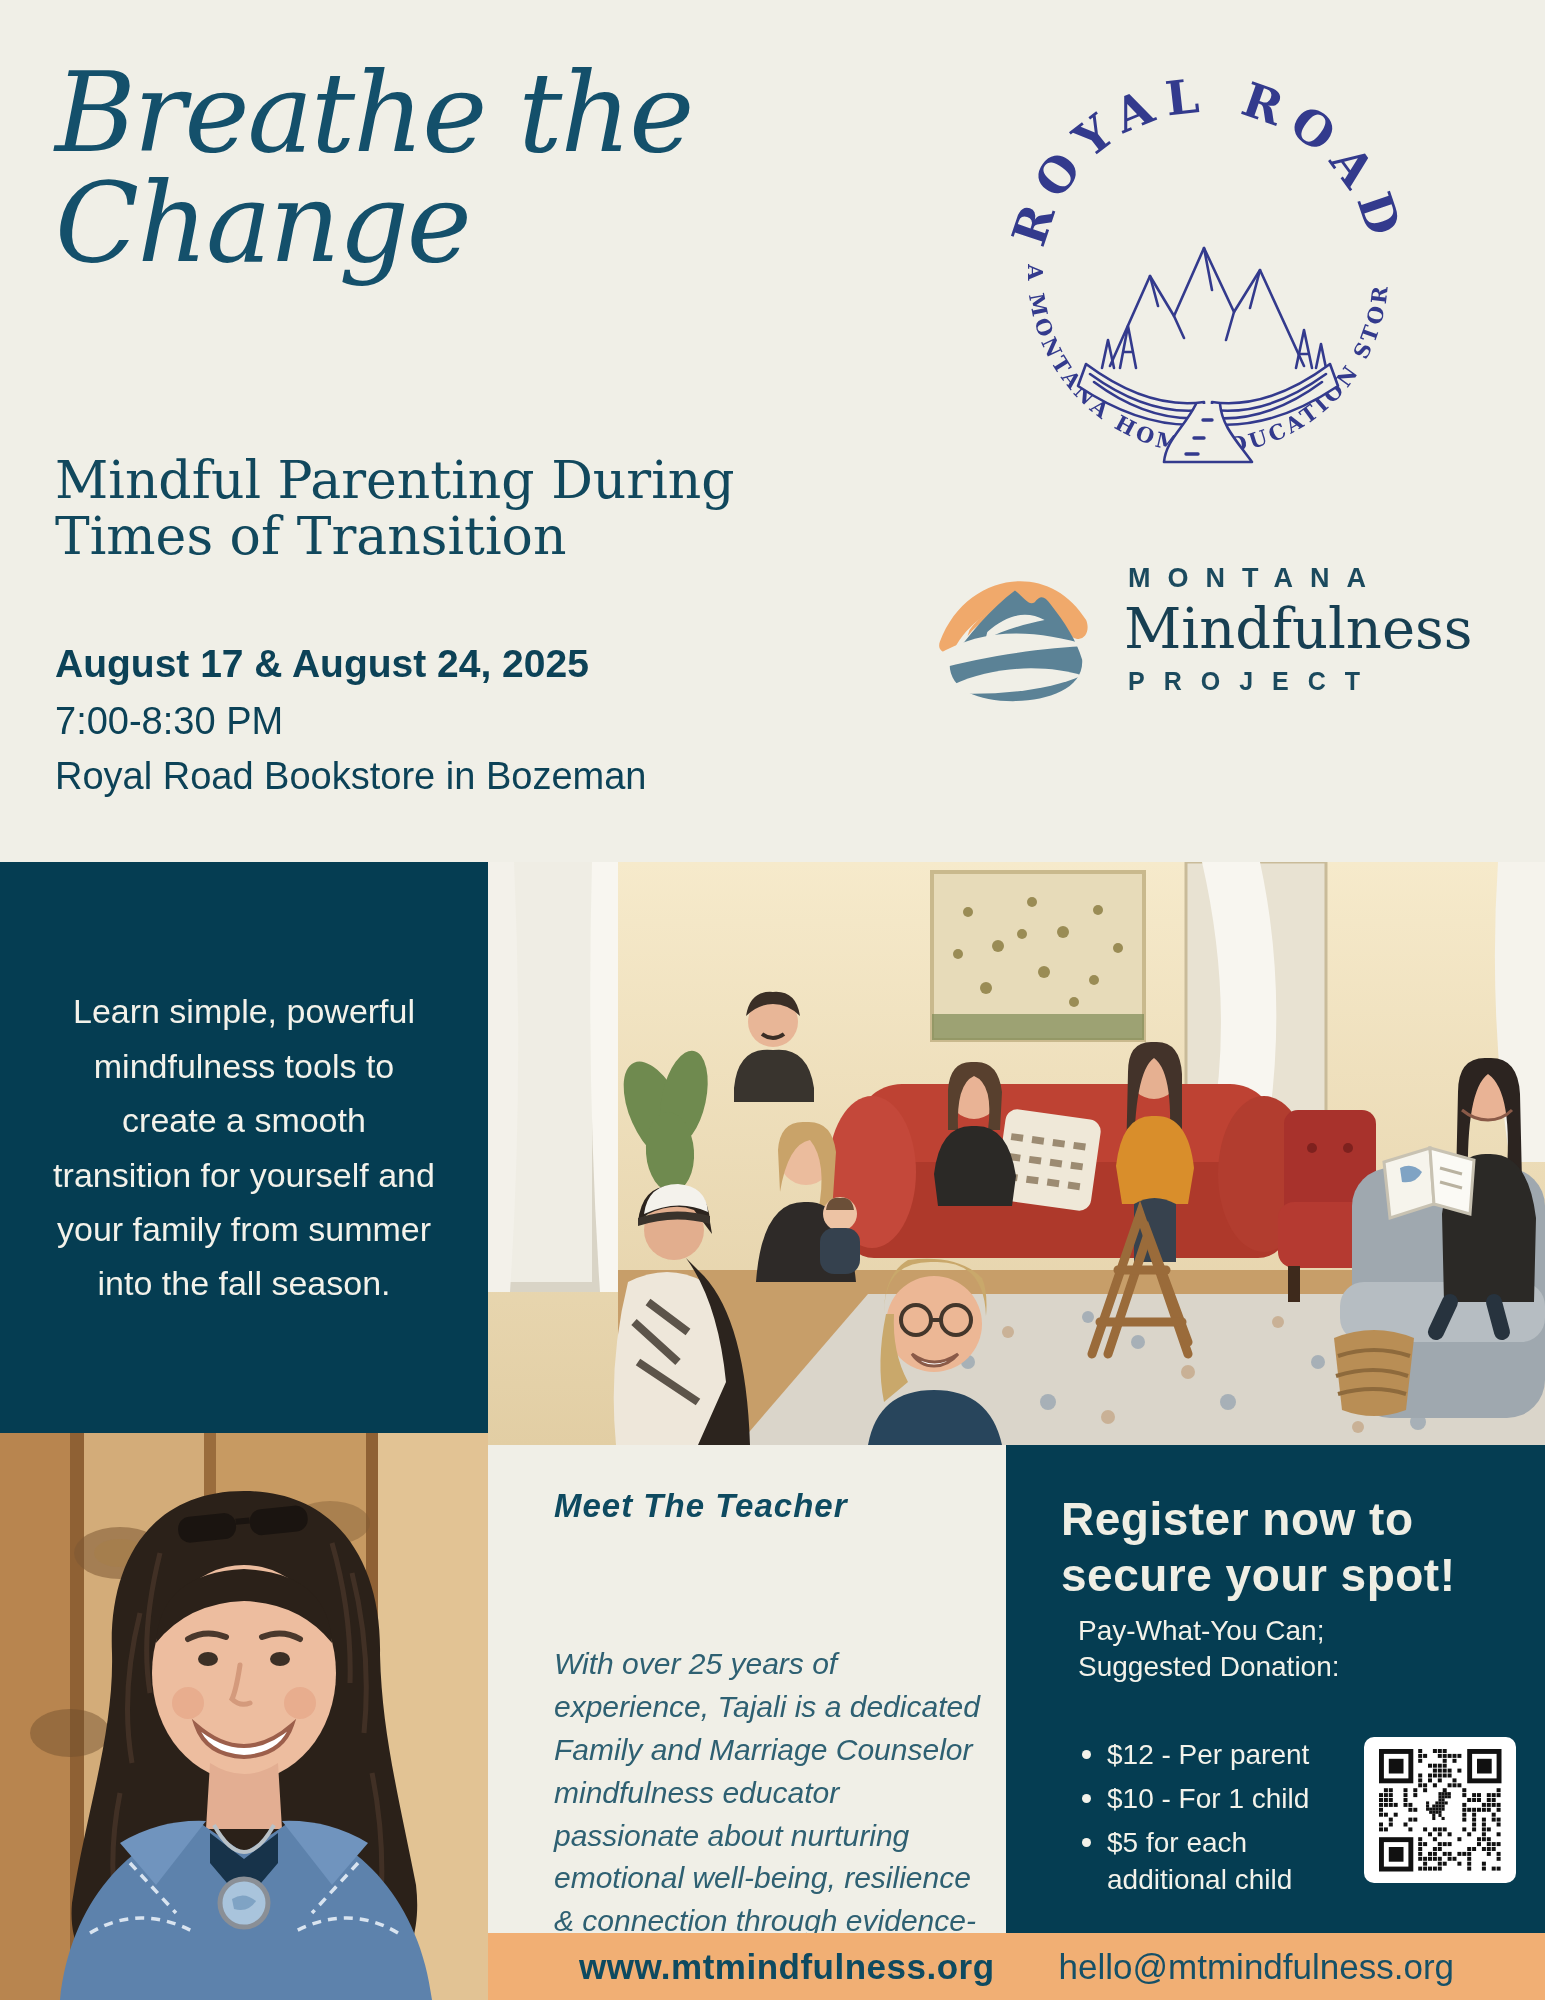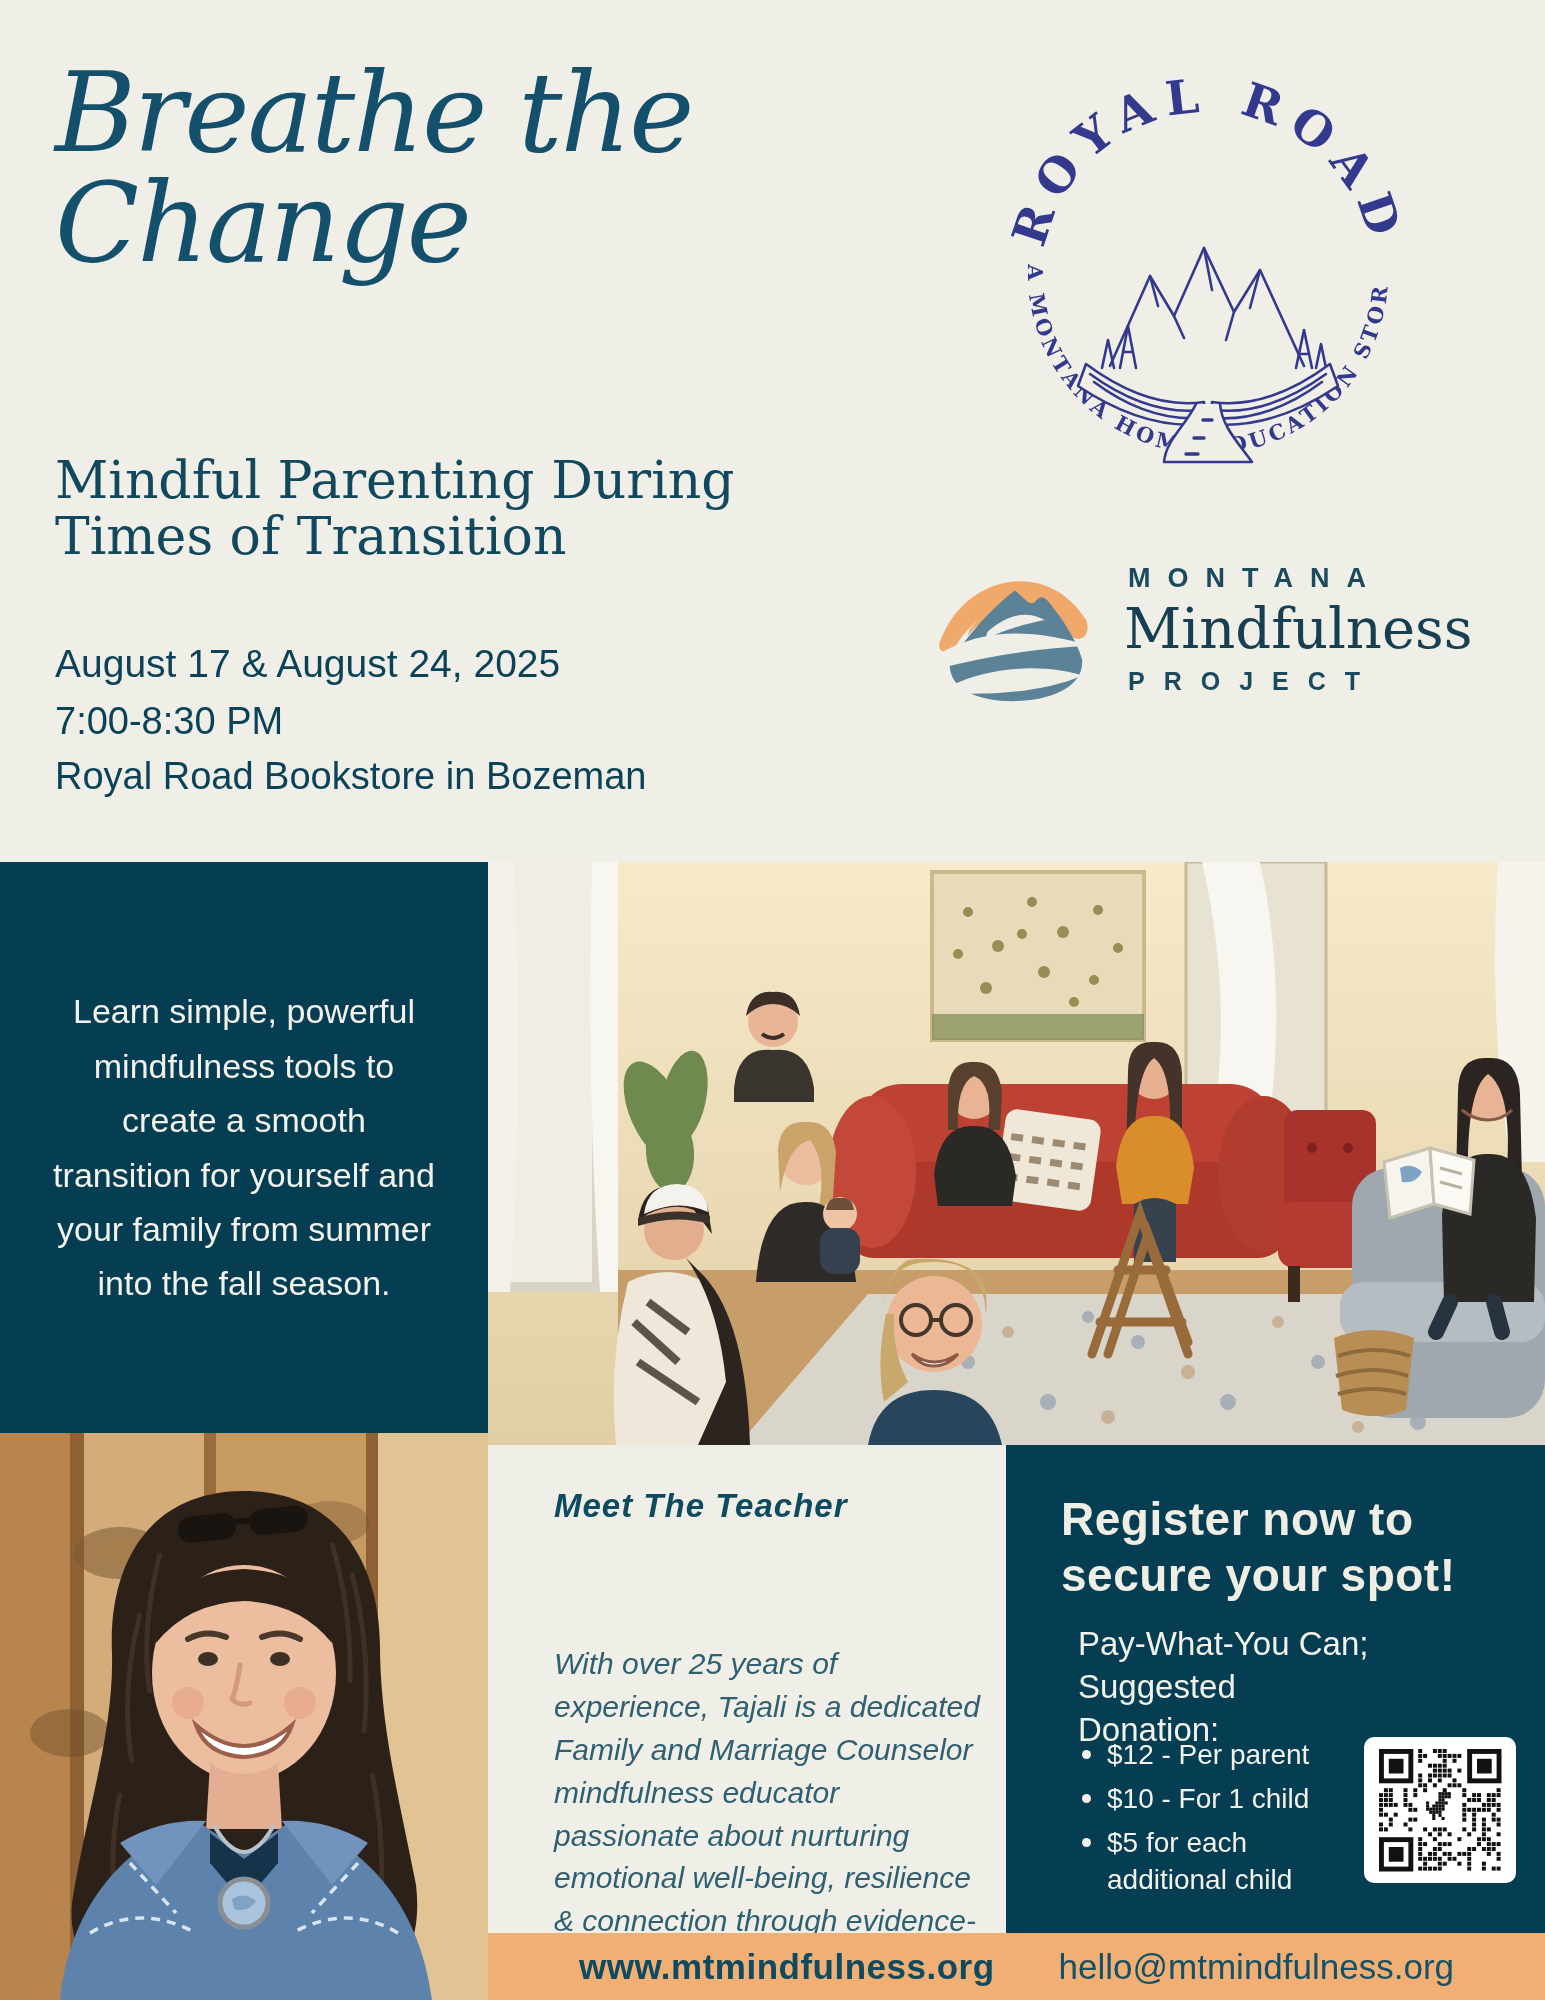--- a/index.html
+++ b/index.html
@@ -15,21 +15,21 @@
     left:55px;top:58px;width:760px;
     font-family:"DejaVu Serif", serif;font-style:italic;font-weight:500;
     font-size:110px;line-height:1.0;color:#14506B;letter-spacing:-2px;
   }
   .subtitle{
     left:55px;top:452px;width:720px;
     font-family:"DejaVu Serif", serif;font-weight:400;
     font-size:52px;line-height:1.08;color:#11485D;
   }
   .when{left:55px;top:642px;color:#0C4257;}
-  .when .date{font-size:39px;font-weight:normal;letter-spacing:0px;}
+  .when .date{font-size:39px;font-weight:bold;letter-spacing:0px;}
   .when .time{font-size:38px;margin-top:14px;}
   .when .loc{font-size:38px;margin-top:12px;}
 
   .rr-logo{left:998px;top:68px;}
   .mmp-logo{left:928px;top:545px;display:flex;align-items:center;gap:28px;}
   .mmp-text{color:#1B4A5E;}
   .mmp-line1{font-size:27px;letter-spacing:17px;font-weight:bold;color:#1B4A5E;margin-left:4px;}
   .mmp-line2{font-family:"DejaVu Serif", serif;font-size:56px;margin-top:2px;color:#173F52;}
   .mmp-line3{font-size:25px;letter-spacing:19px;font-weight:bold;margin-top:6px;margin-left:4px;}
 
@@ -59,22 +59,22 @@
     position:absolute;left:66px;top:198px;width:428px;
     font-size:30px;font-style:italic;line-height:1.43;color:#2E6072;
   }
 
   .register-panel{left:1006px;top:1445px;width:539px;height:488px;background:#053D52;color:#F3F2EA;}
   .reg-heading{
     position:absolute;left:55px;top:46px;width:450px;
     font-size:46px;font-weight:bold;line-height:1.22;letter-spacing:0.5px;color:#EFEEE4;
   }
   .reg-sub{
-    position:absolute;left:72px;top:178px;width:305px;
-    font-size:33px;line-height:1.3;font-weight:400;
+    position:absolute;left:72px;top:168px;width:305px;
+    font-size:28px;line-height:1.3;font-weight:400;
   }
   .reg-bullets{
     position:absolute;left:76px;top:292px;width:250px;
     font-size:28px;line-height:1.32;
   }
   .reg-bullets .b{display:flex;gap:16px;margin-bottom:7px;}
   .reg-bullets .dot{flex:0 0 auto;width:9px;height:9px;border-radius:50%;background:#F3F2EA;margin-top:13px;}
   .qr-wrap{position:absolute;left:358px;top:292px;}
 
   .footer-bar{

